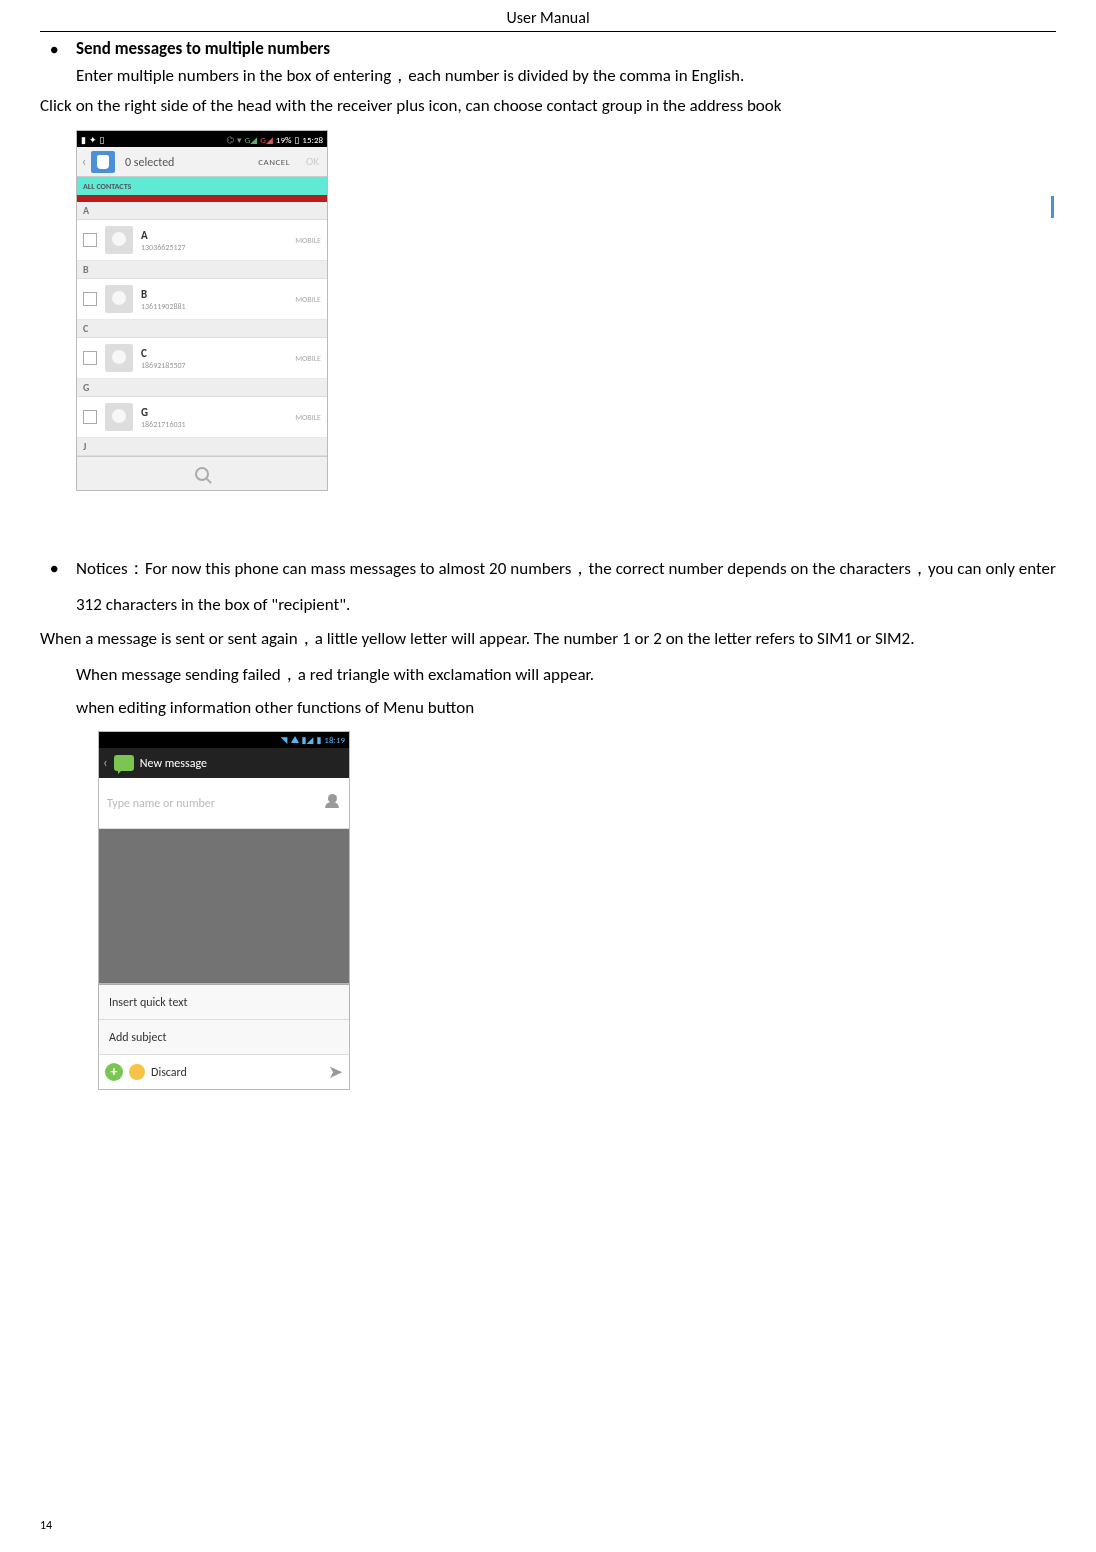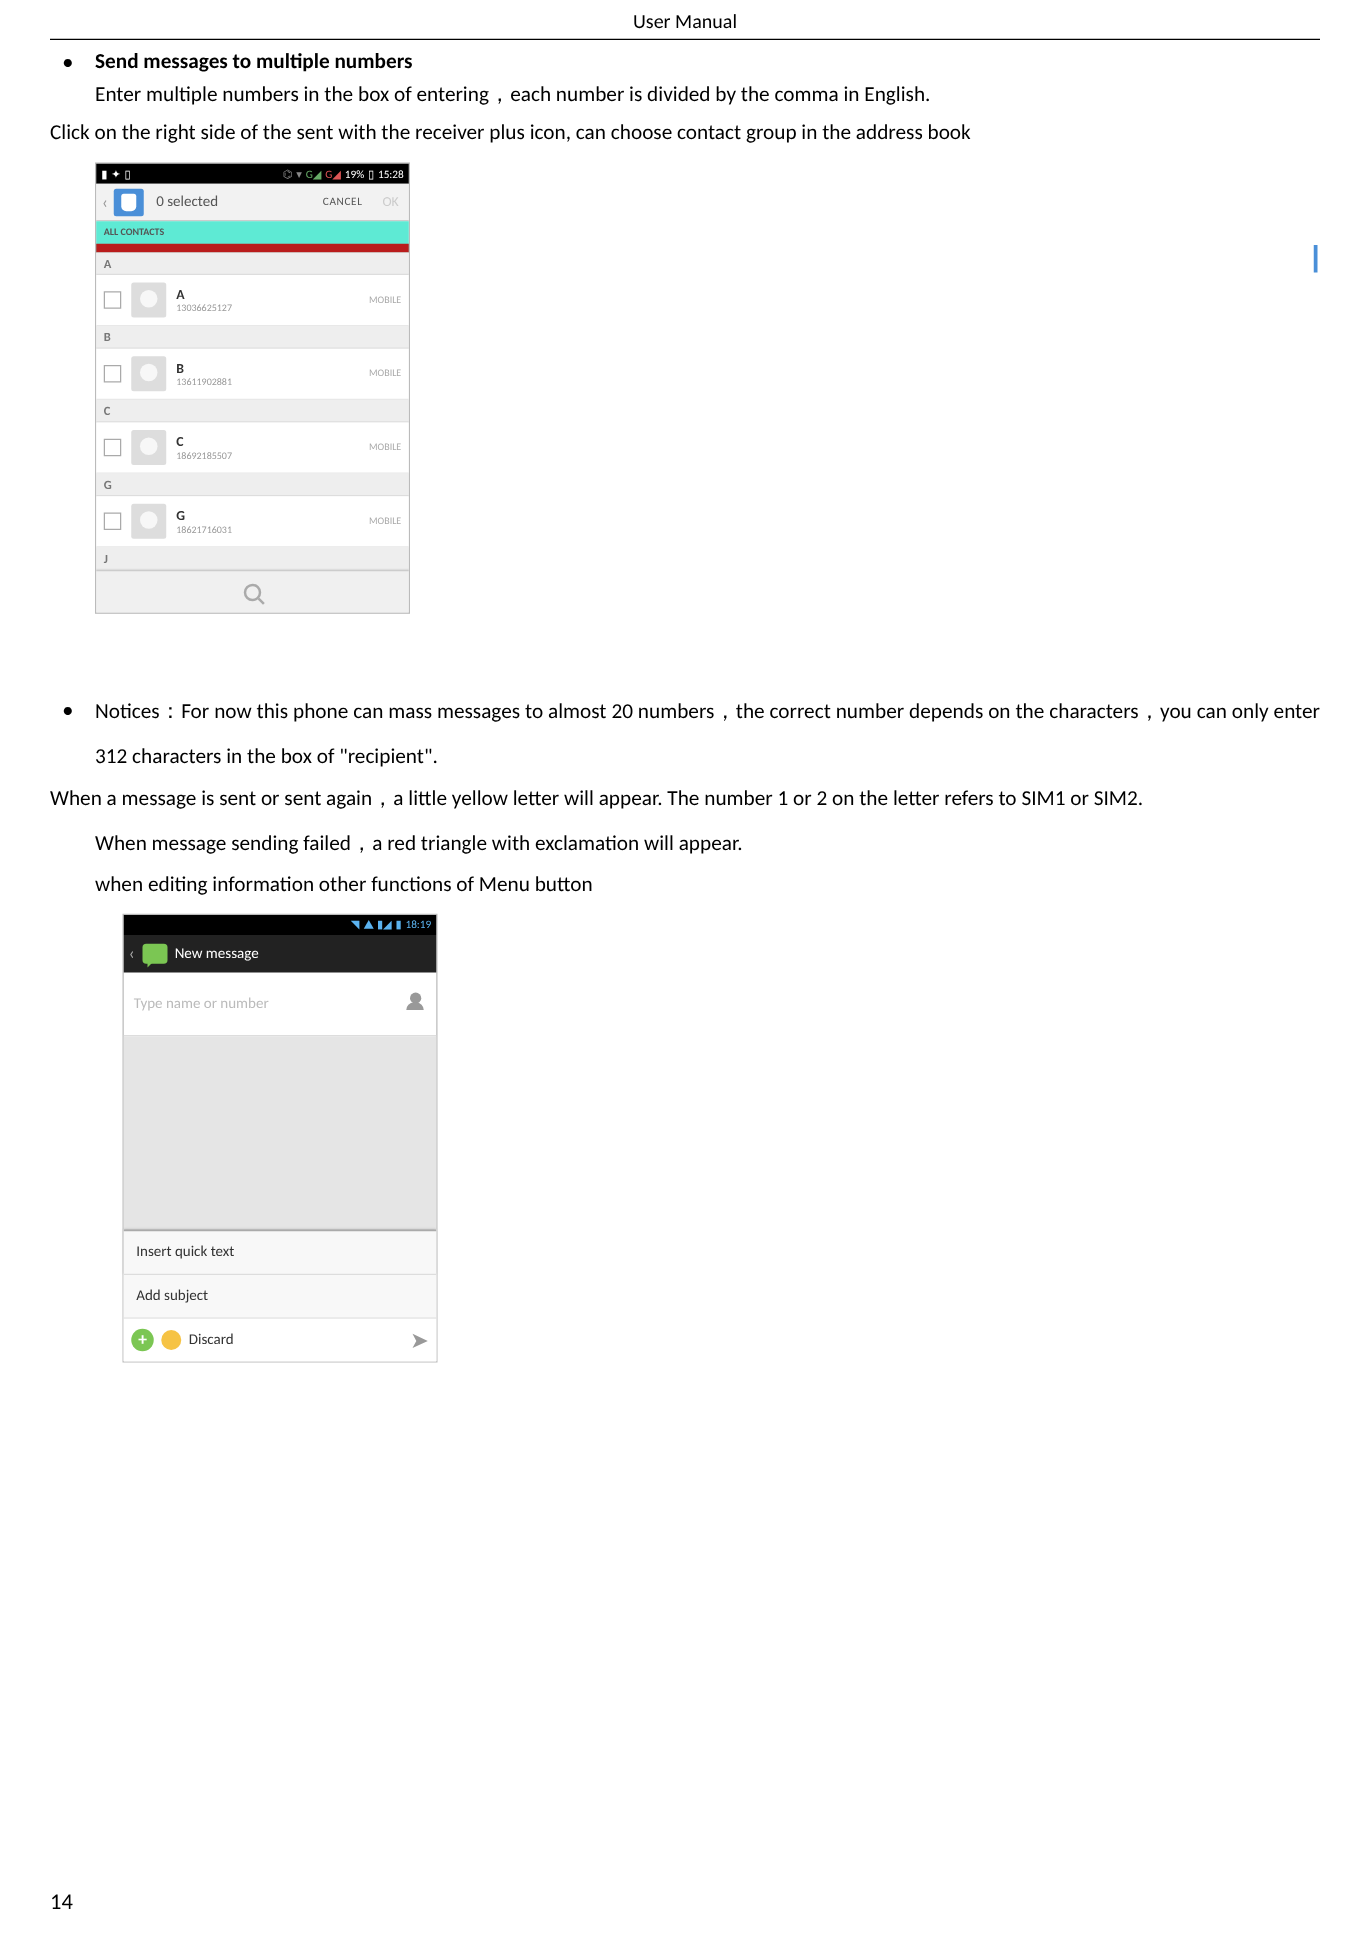--- a/index.html
+++ b/index.html
@@ -148,21 +148,21 @@
     .appbar2-title { font-size:12px; }
     .recipient-row {
       display:flex; align-items:center; border-bottom:1px solid #ddd; padding:16px 8px;
     }
     .recipient-placeholder { flex:1; color:#bbb; font-size:12px; }
     .addcontact-icon {
       width:18px; height:18px; position:relative;
     }
     .addcontact-icon .head { width:9px; height:9px; background:#999; border-radius:50%; margin:0 auto; }
     .addcontact-icon .body { width:14px; height:6px; background:#999; border-radius:6px 6px 0 0; margin:-1px auto 0; }
-    .phone2-body { height: 260px; position:relative; background:#e5e5e5; }
+    .phone2-body { height: 260px; position:relative; background:#737373; }
     .menu {
       position:absolute; bottom:0; left:0; right:0; background:#fff;
       border-top:1px solid #ccc;
     }
     .menu-item {
       padding:10px 10px; border-bottom:1px solid #ddd; font-size:12px; color:#333; background:#f8f8f8;
     }
     .menu-item.first { border-top:1px solid #aaa; box-shadow:0 -1px 2px rgba(0,0,0,0.15); }
     .compose-row {
       display:flex; align-items:center; padding:6px; gap:6px; background:#fff;
@@ -171,35 +171,35 @@
       width:18px; height:18px; border-radius:50%; background:#7bc653; color:#fff;
       display:flex; align-items:center; justify-content:center; font-size:14px; font-weight:bold;
     }
     .emoji-circle {
       width:16px; height:16px; border-radius:50%; background:#f6c344;
     }
     .discard { flex:1; font-size:12px; color:#333; }
     .send-arrow { color:#999; font-size:18px; }
 
     .page-number {
-      position:absolute; bottom:20px; left:40px; font-size:18px;
+      position:absolute; bottom:20px; left:40px; font-size:12px;
     }
   </style>
 </head>
 <body>
 
 <div class="header-title">User    Manual</div>
 <hr class="hr">
 
 <div class="bullet-row">
   <div class="bullet-dot">●</div>
   <div class="bullet-text bold">Send messages to multiple numbers</div>
 </div>
 <div class="indent1 paraspace">Enter multiple numbers in the box of entering，each number is divided by the comma in English.</div>
-<div class="paraspace justify" style="margin-left:0;">Click on the right side of the sent with the receiver plus icon, can choose contact group in the address book</div>
+<div class="paraspace justify" style="margin-left:0;">Click on the right side of the head with the receiver plus icon, can choose contact group in the address book</div>
 
 <div class="phone1-wrap">
 <div class="phone1">
   <div class="statusbar1">
     <div class="left">
       <span>▮</span>
       <span>✦</span>
       <span>▯</span>
     </div>
     <div class="right">

